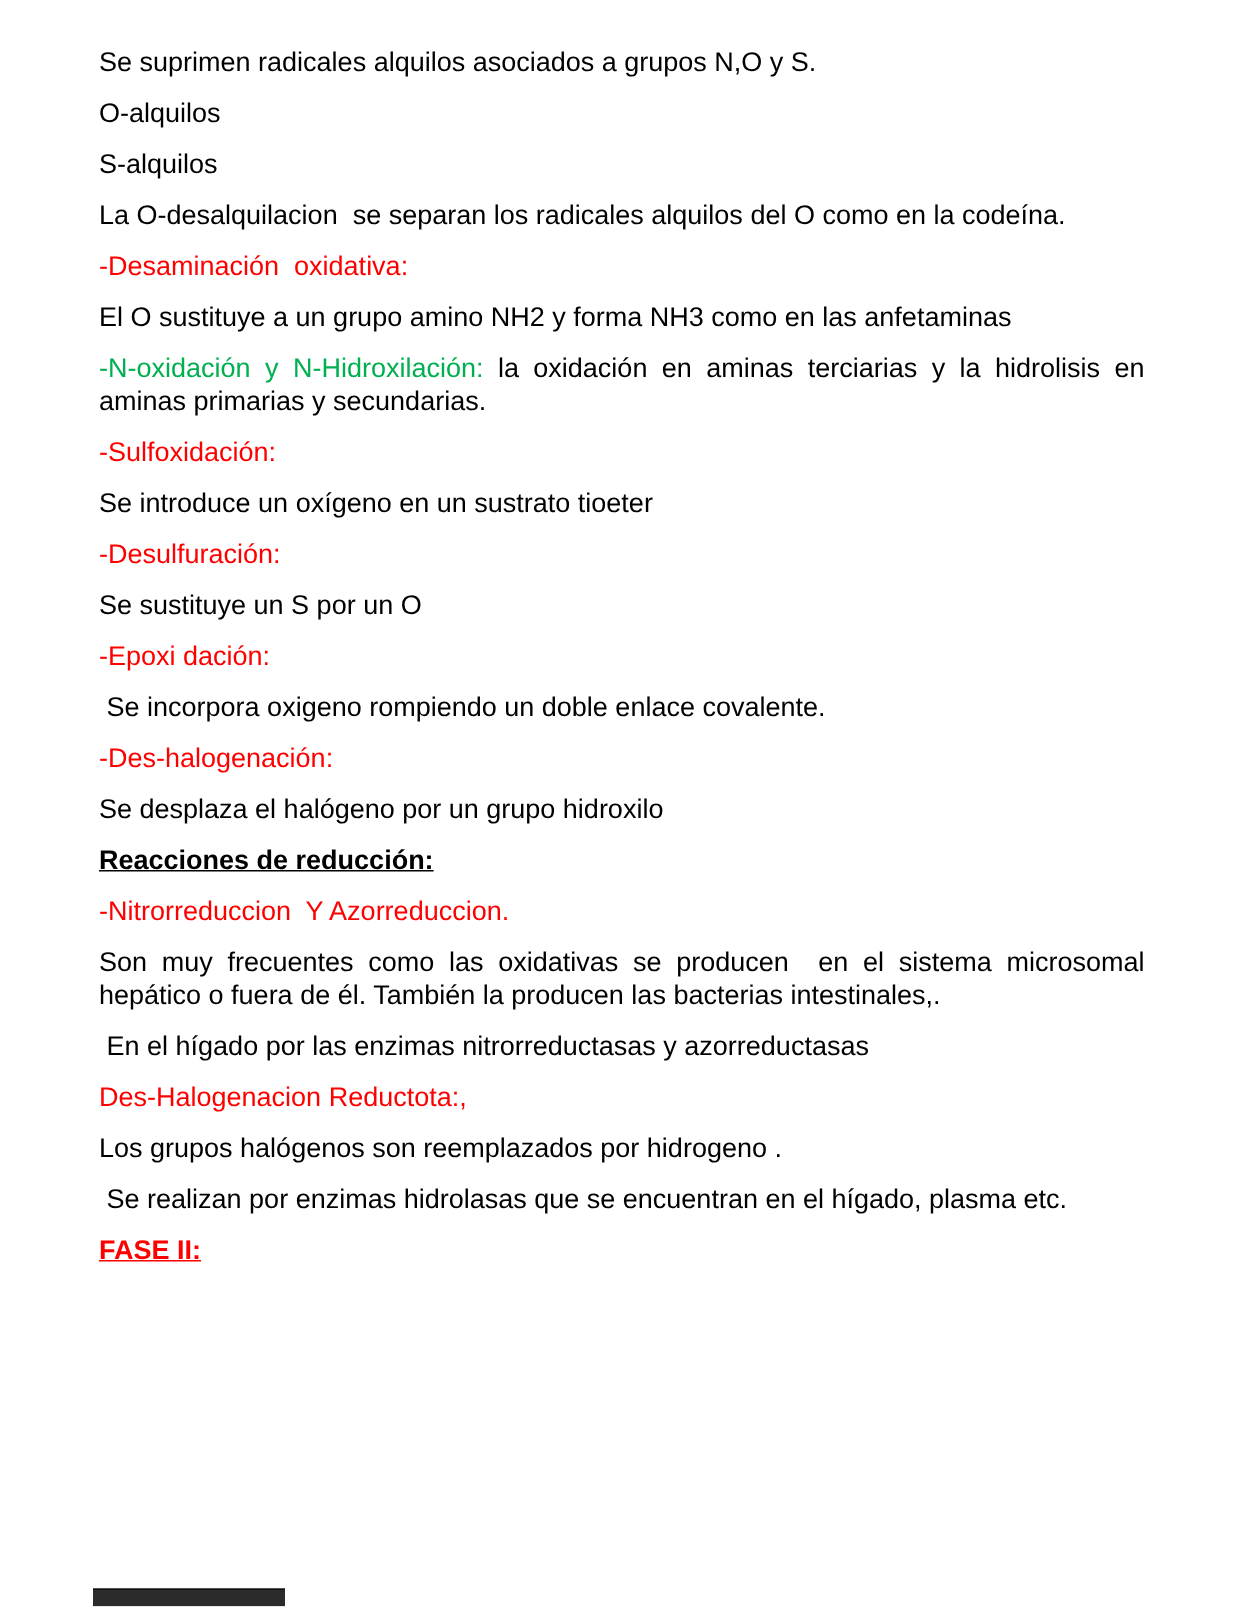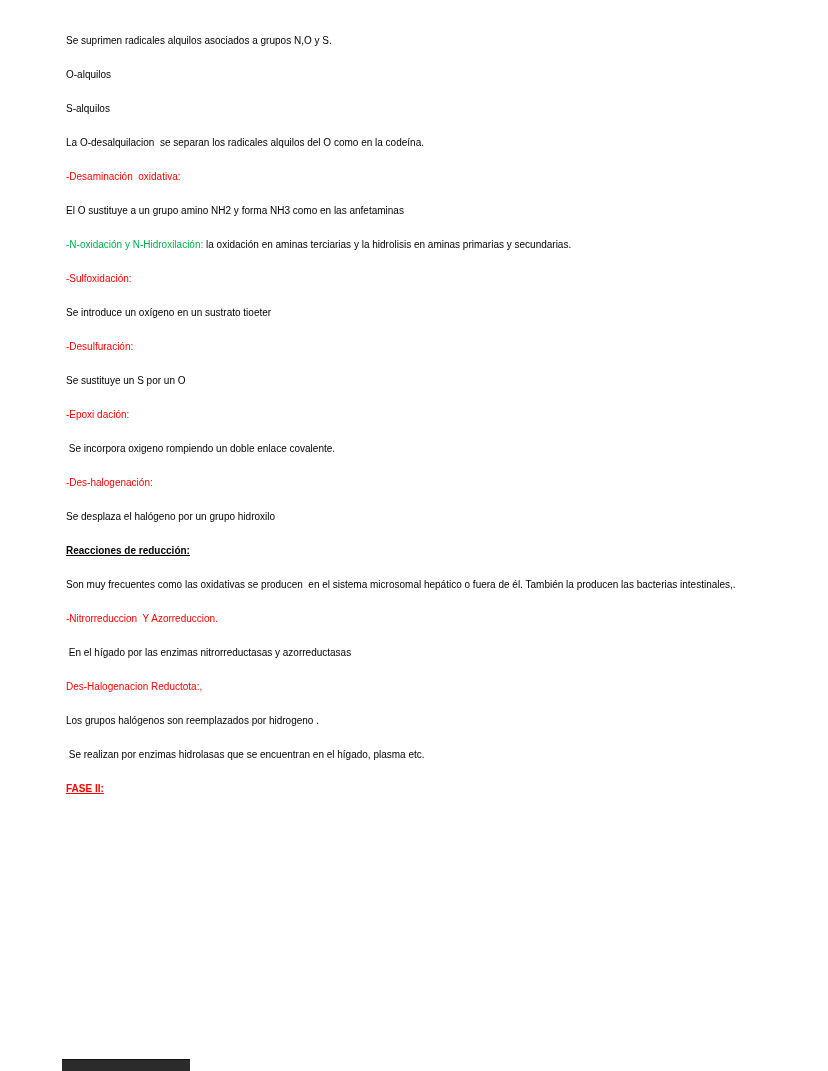--- a/index.html
+++ b/index.html
@@ -7,21 +7,21 @@
     padding: 0;
     background: #ffffff;
   }
   #page {
     position: relative;
     width: 828px;
     height: 1071px;
     background: #ffffff;
     overflow: hidden;
     font-family: "Liberation Sans", "DejaVu Sans", sans-serif;
-    font-size: 10px;
+    font-size: 18px;
     line-height: 22px;
     color: #000000;
     box-sizing: border-box;
   }
   #doc {
     position: absolute;
     top: 30px;
     left: 66px;
     width: 697px;
   }
@@ -81,23 +81,23 @@
     <p class="p red">-Desulfuración:</p>
     <p class="p">Se sustituye un S por un O</p>
 
     <p class="p red">-Epoxi dación:</p>
     <p class="p"> Se incorpora oxigeno rompiendo un doble enlace covalente.</p>
 
     <p class="p red">-Des-halogenación:</p>
     <p class="p">Se desplaza el halógeno por un grupo hidroxilo</p>
 
     <p class="p heading-black">Reacciones de reducción:</p>
+    <p class="p red">-Nitrorreduccion  Y Azorreduccion.</p>
+
     <p class="p justify">Son muy frecuentes como las oxidativas se producen  en el sistema microsomal hepático o fuera de él. También la producen las bacterias intestinales,.</p>
-
-    <p class="p red">-Nitrorreduccion  Y Azorreduccion.</p>
     <p class="p"> En el hígado por las enzimas nitrorreductasas y azorreductasas</p>
 
     <p class="p red">Des-Halogenacion Reductota:,</p>
     <p class="p">Los grupos halógenos son reemplazados por hidrogeno .</p>
 
     <p class="p"> Se realizan por enzimas hidrolasas que se encuentran en el hígado, plasma etc.</p>
 
     <p class="p heading-red">FASE II:</p>
 
   </div>

